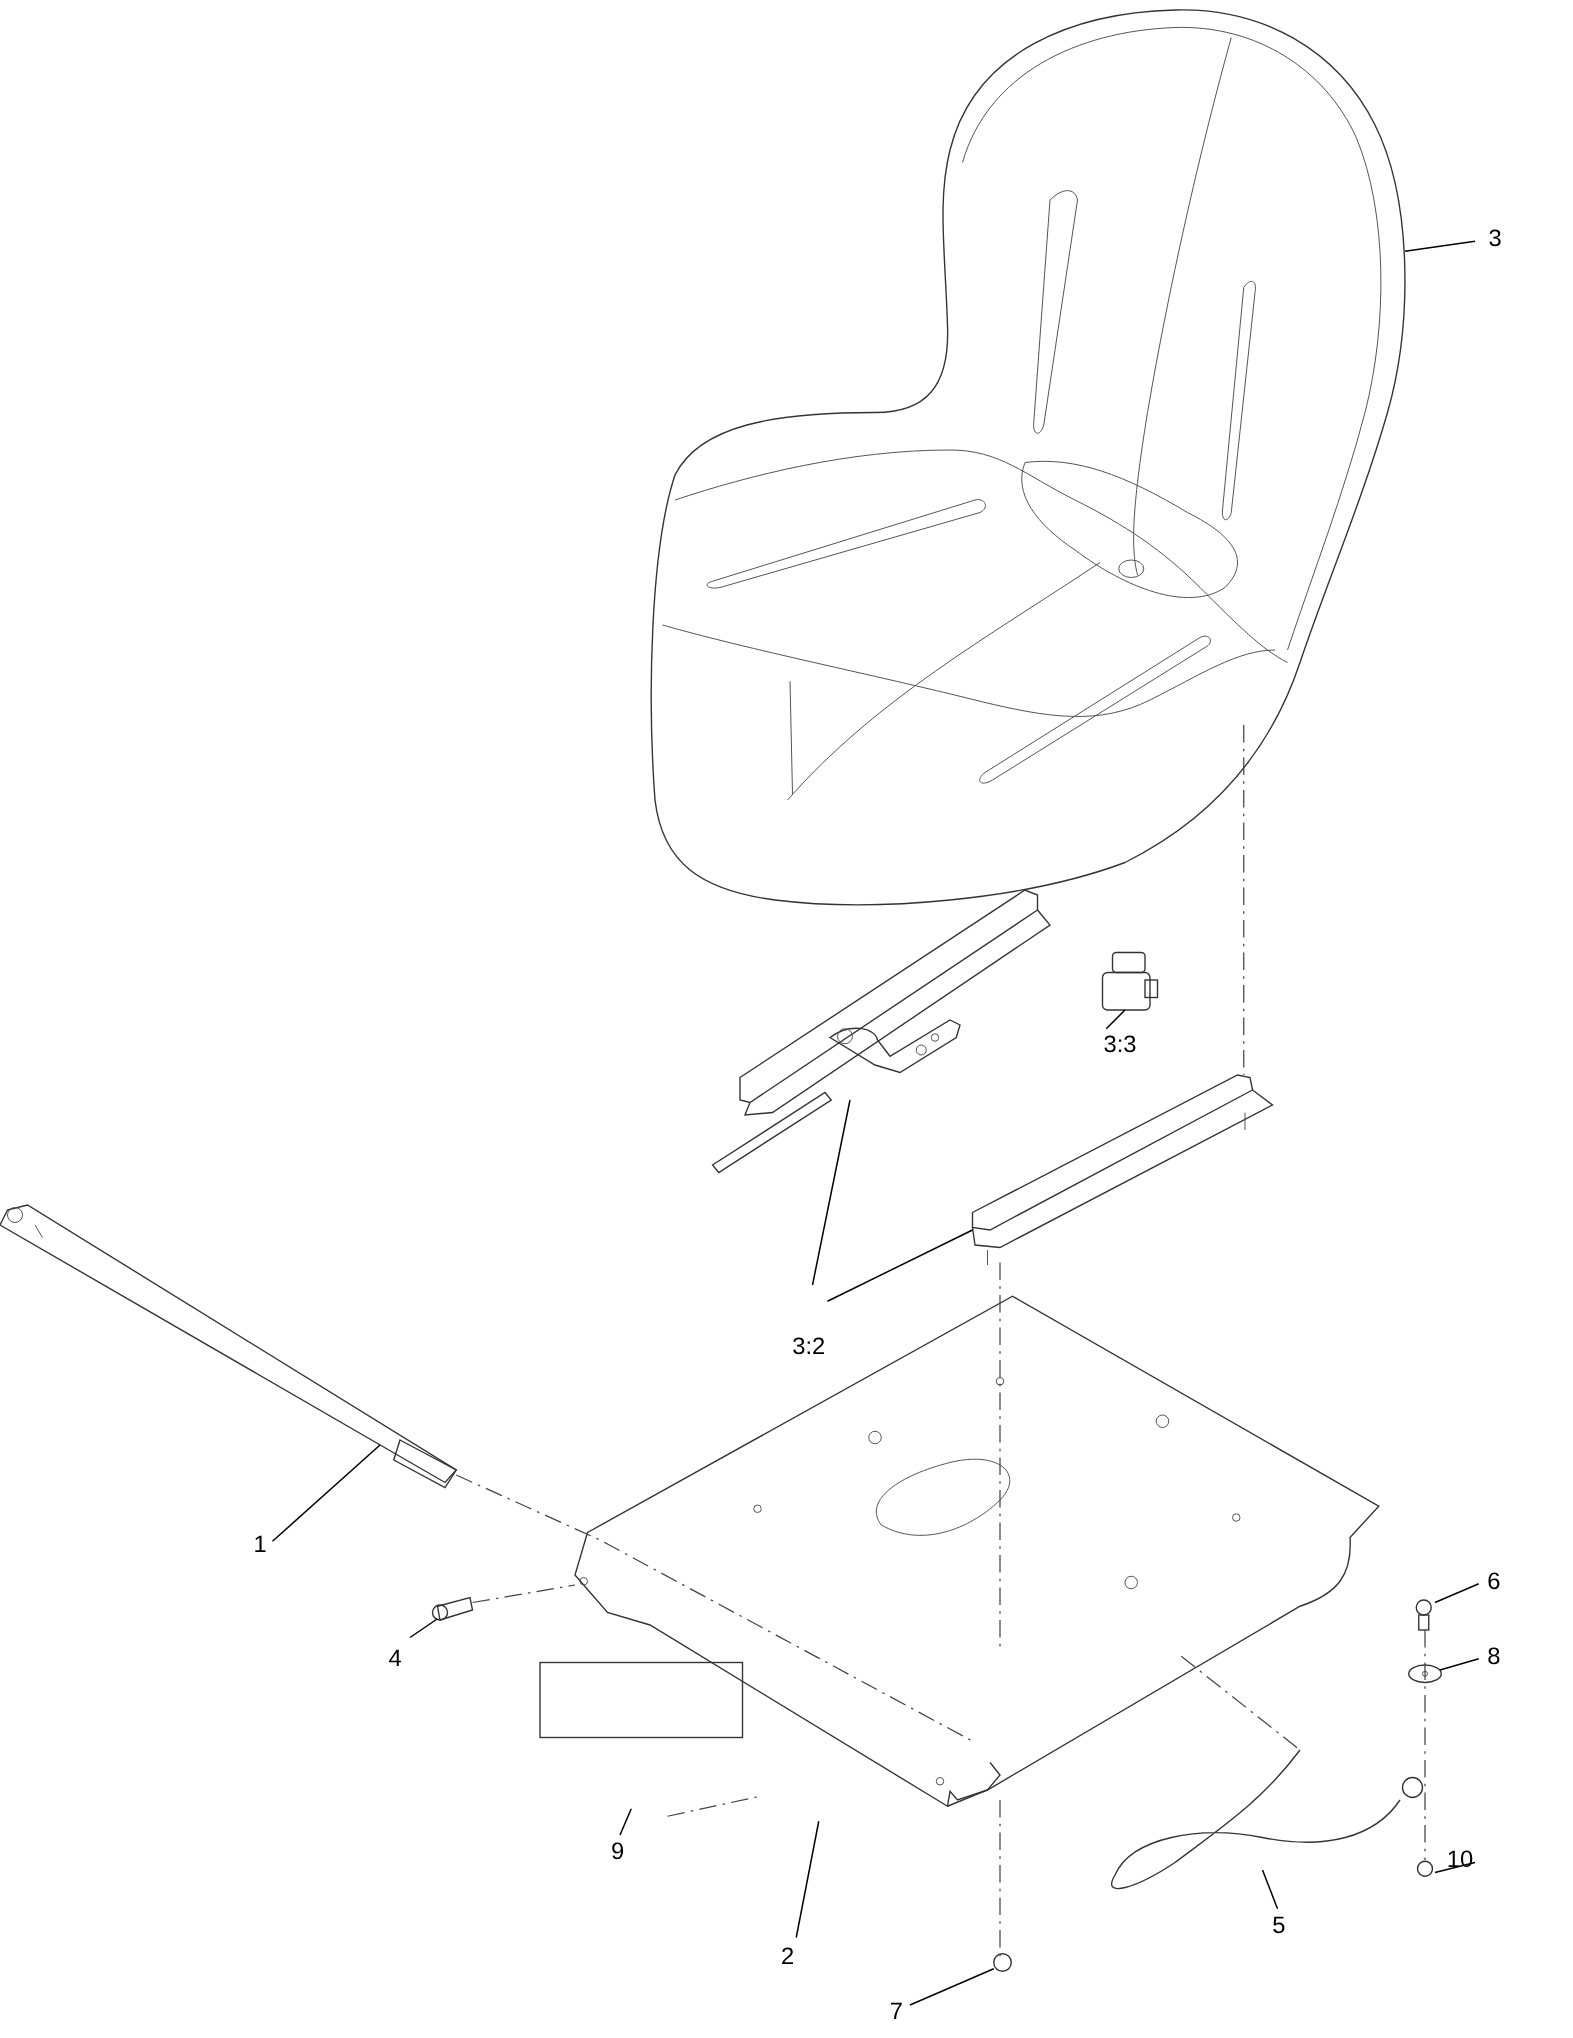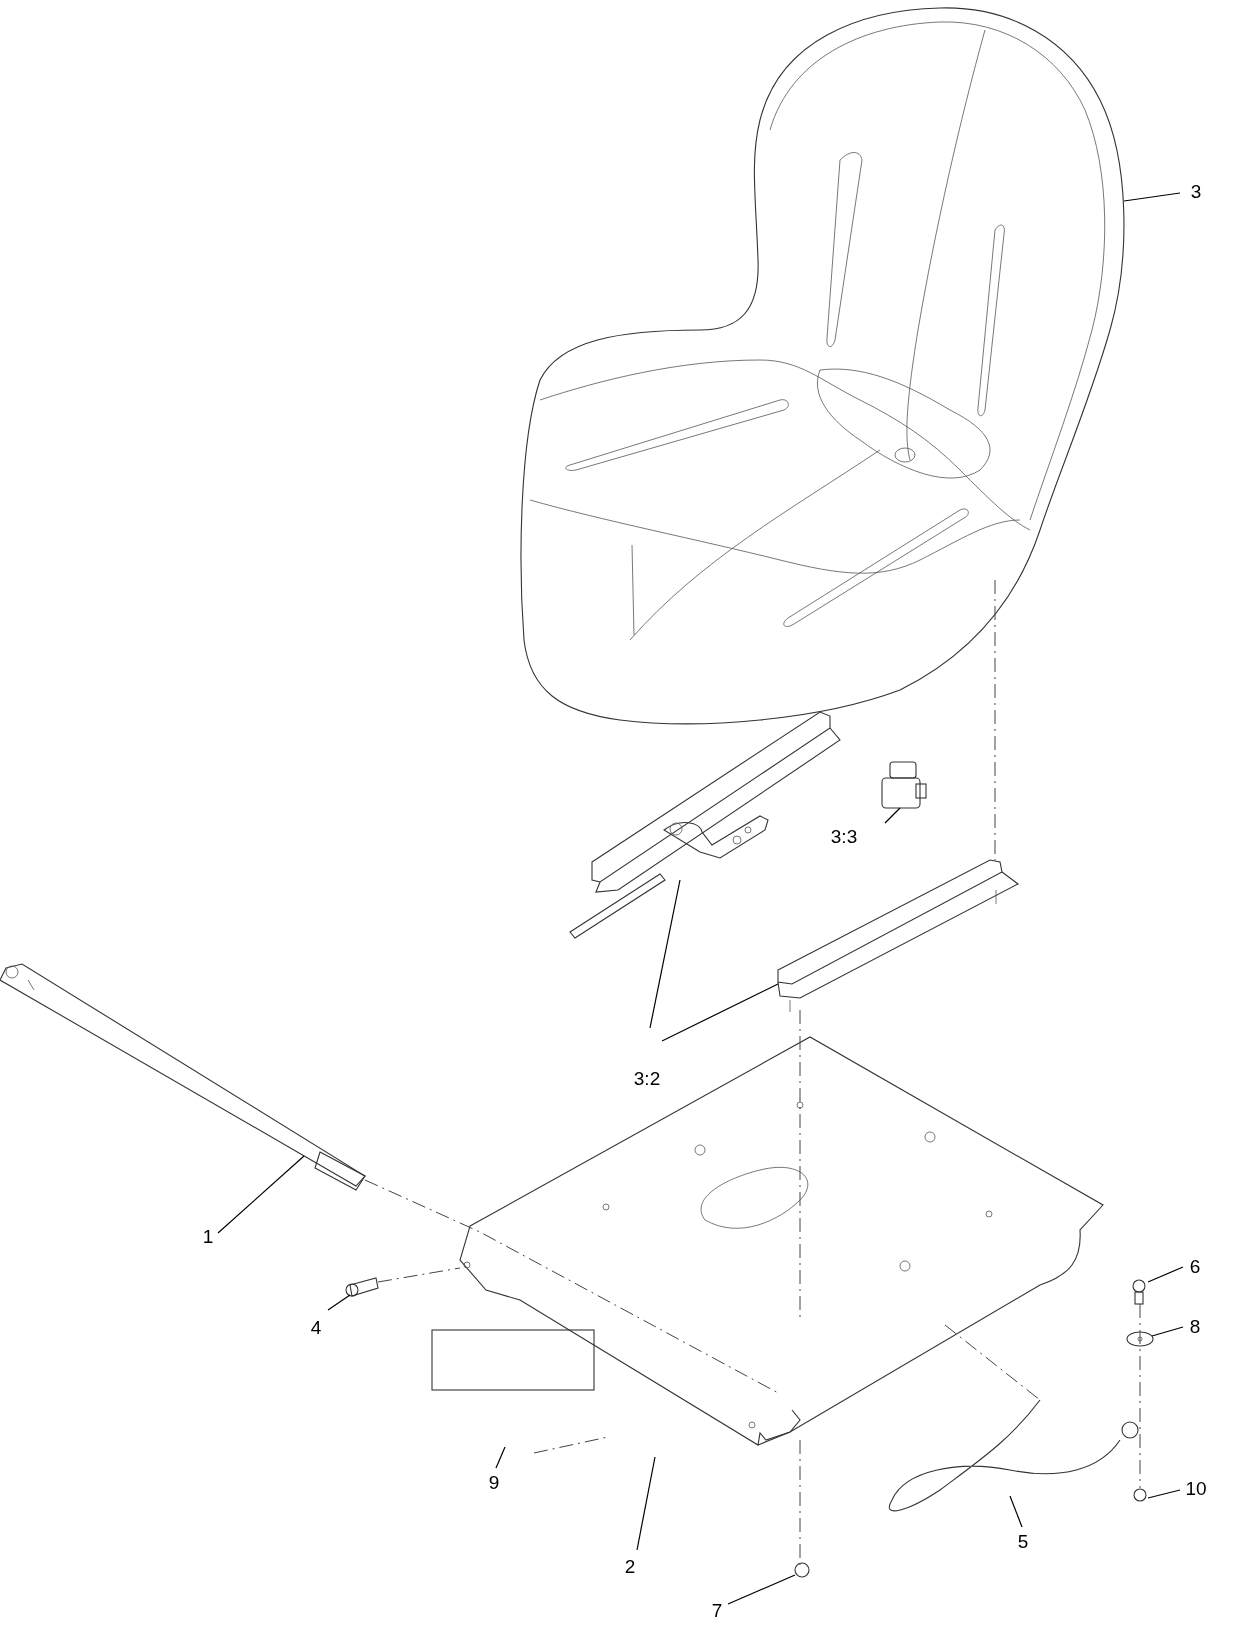--- a/index.html
+++ b/index.html
@@ -116,21 +116,21 @@
     <path class="lead" d="M1148,1282 L1183,1267"></path>
     <path class="lead" d="M1152,1336 L1183,1327"></path>
     <path class="lead" d="M1148,1498 L1180,1490"></path>
     <path class="lead" d="M728,1604 L795,1575"></path>
   </svg>
 
   <span class="callout" style="left:208px;top:1236px">1</span>
   <span class="callout" style="left:630px;top:1566px">2</span>
   <span class="callout" style="left:1196px;top:191px">3</span>
   <span class="callout" style="left:647px;top:1078px">3:2</span>
-  <span class="callout" style="left:844px;top:836px">3:3</span>
+  <span class="callout" style="left:896px;top:836px">3:3</span>
   <span class="callout" style="left:316px;top:1327px">4</span>
   <span class="callout" style="left:1023px;top:1541px">5</span>
   <span class="callout" style="left:1195px;top:1266px">6</span>
   <span class="callout" style="left:717px;top:1610px">7</span>
   <span class="callout" style="left:1195px;top:1326px">8</span>
   <span class="callout" style="left:494px;top:1482px">9</span>
-  <span class="callout" style="left:1196px;top:1488px">10</span>
+  <span class="callout" style="left:1168px;top:1488px">10</span>
 </div>
 
 </body></html>

